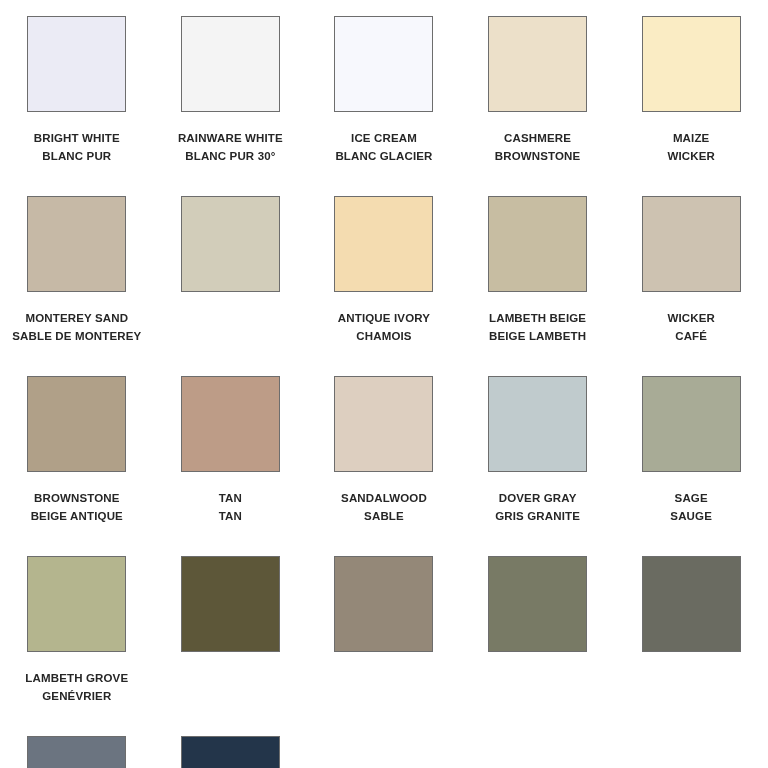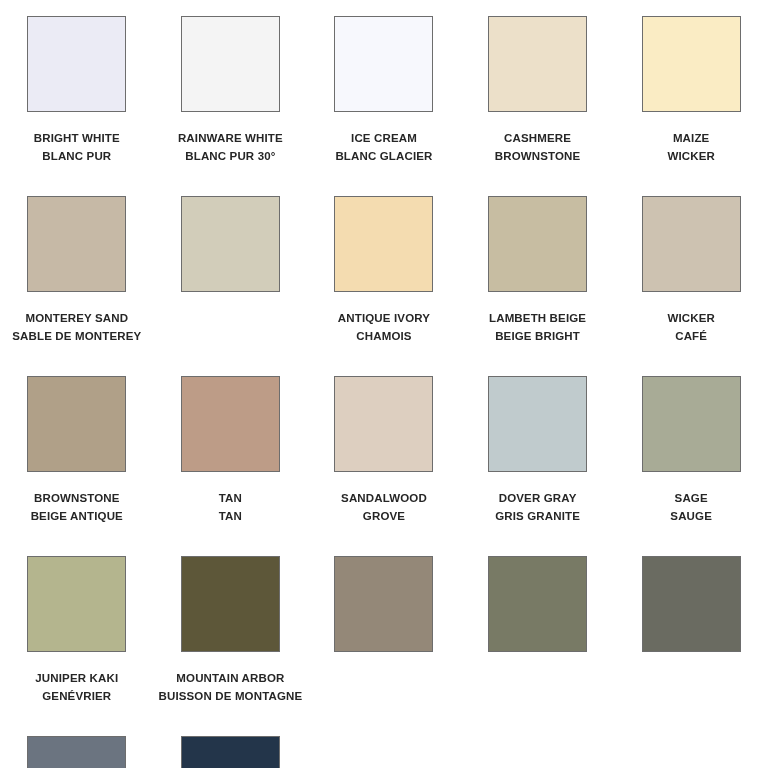--- a/index.html
+++ b/index.html
@@ -114,21 +114,21 @@
         <div class="swatch-chip" style="background: rgb(244, 220, 176); border-color: rgb(109, 109, 109);"></div>
         <div class="swatch-labels">
           <span class="label-en">ANTIQUE IVORY</span>
           <span class="label-fr">CHAMOIS</span>
         </div>
       </div>
       <div class="swatch-cell">
         <div class="swatch-chip" style="background: rgb(199, 189, 162); border-color: rgb(109, 109, 109);"></div>
         <div class="swatch-labels">
           <span class="label-en">LAMBETH BEIGE</span>
-          <span class="label-fr">BEIGE BRIGHT</span>
+          <span class="label-fr">BEIGE LAMBETH</span>
         </div>
       </div>
       <div class="swatch-cell">
         <div class="swatch-chip" style="background: rgb(205, 194, 177); border-color: rgb(109, 109, 109);"></div>
         <div class="swatch-labels">
           <span class="label-en">WICKER</span>
           <span class="label-fr">CAFÉ</span>
         </div>
       </div>
       <div class="swatch-cell">
@@ -142,50 +142,46 @@
         <div class="swatch-chip" style="background: rgb(189, 156, 135); border-color: rgb(109, 109, 109);"></div>
         <div class="swatch-labels">
           <span class="label-en">TAN</span>
           <span class="label-fr">TAN</span>
         </div>
       </div>
       <div class="swatch-cell">
         <div class="swatch-chip" style="background: rgb(221, 207, 192); border-color: rgb(109, 109, 109);"></div>
         <div class="swatch-labels">
           <span class="label-en">SANDALWOOD</span>
-          <span class="label-fr">GROVE</span>
+          <span class="label-fr">SABLE</span>
         </div>
       </div>
       <div class="swatch-cell">
         <div class="swatch-chip" style="background: rgb(192, 203, 205); border-color: rgb(109, 109, 109);"></div>
         <div class="swatch-labels">
           <span class="label-en">DOVER GRAY</span>
           <span class="label-fr">GRIS GRANITE</span>
         </div>
       </div>
       <div class="swatch-cell">
         <div class="swatch-chip" style="background: rgb(168, 171, 150); border-color: rgb(109, 109, 109);"></div>
         <div class="swatch-labels">
           <span class="label-en">SAGE</span>
           <span class="label-fr">SAUGE</span>
         </div>
       </div>
       <div class="swatch-cell">
         <div class="swatch-chip" style="background: rgb(180, 181, 142); border-color: rgb(109, 109, 109);"></div>
         <div class="swatch-labels">
-          <span class="label-en">JUNIPER KAKI</span>
+          <span class="label-en">LAMBETH GROVE</span>
           <span class="label-fr">GENÉVRIER</span>
         </div>
       </div>
       <div class="swatch-cell">
         <div class="swatch-chip" style="background: rgb(93, 87, 57); border-color: rgb(109, 109, 109);"></div>
-        <div class="swatch-labels">
-          <span class="label-en">MOUNTAIN ARBOR</span>
-          <span class="label-fr">BUISSON DE MONTAGNE</span>
-        </div>
       </div>
       <div class="swatch-cell">
         <div class="swatch-chip" style="background: rgb(148, 136, 120); border-color: rgb(109, 109, 109);"></div>
         <div class="swatch-labels">
           <span class="label-en"></span>
           <span class="label-fr"></span>
         </div>
       </div>
       <div class="swatch-cell">
         <div class="swatch-chip" style="background: rgb(120, 122, 101); border-color: rgb(109, 109, 109);"></div>

